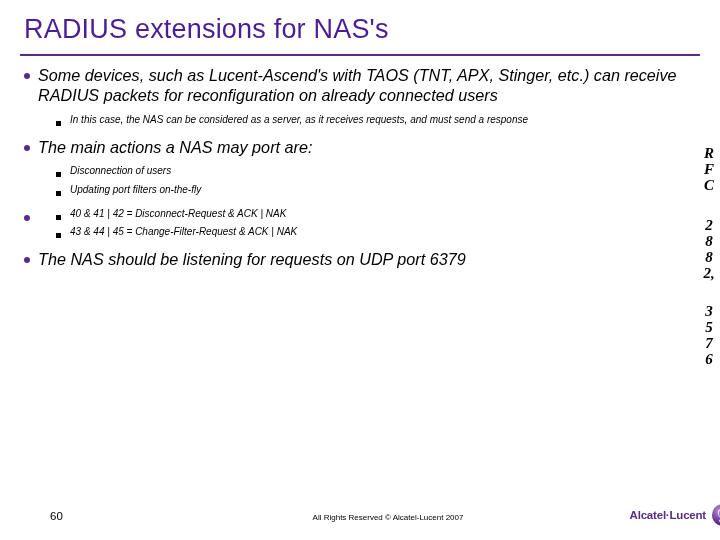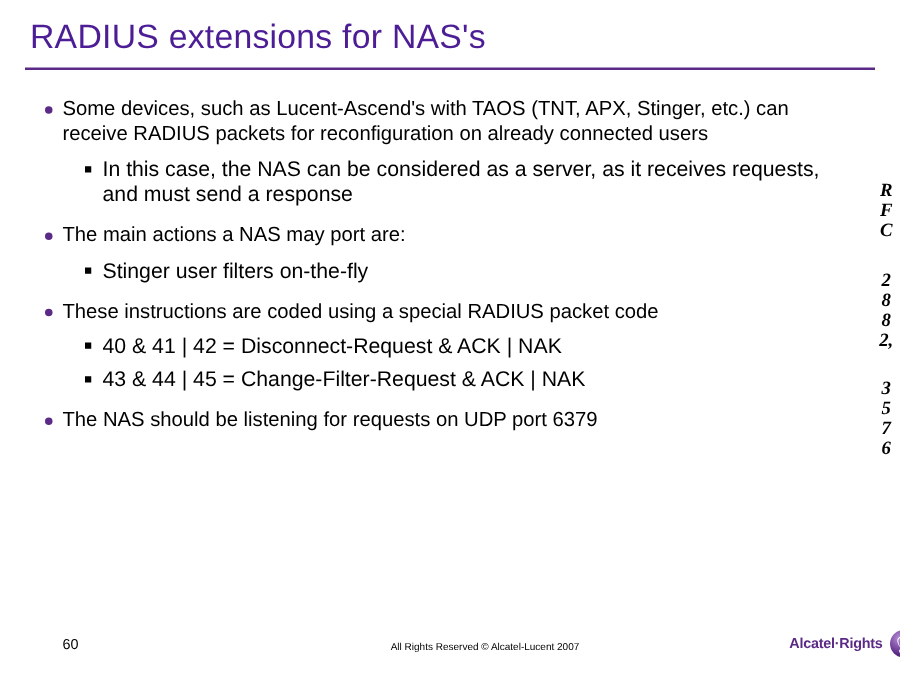--- a/index.html
+++ b/index.html
@@ -39,43 +39,44 @@
   .content {
     position: absolute;
     left: 24px;
     top: 66px;
     width: 656px;
     font-size: 16.2px;
     line-height: 1.22;
   }
   ul.lvl1 {
     list-style: none;
-    margin: 12px;
+    margin: 0;
     padding: 0;
+    font-style: italic;
   }
   ul.lvl1 > li {
     position: relative;
     padding-left: 14px;
     margin-bottom: 12px;
   }
   ul.lvl1 > li::before {
     content: "";
     position: absolute;
     left: 0;
     top: 7px;
     width: 6px;
     height: 6px;
     background: #5b2a86;
     border-radius: 50%;
   }
   ul.lvl2 {
     list-style: none;
     margin: 8px 0 0 0;
     padding: 0 0 0 18px;
-    font-size: 17px;
+    font-size: 10px;
   }
   ul.lvl2 > li {
     position: relative;
     padding-left: 14px;
     margin-bottom: 6px;
   }
   ul.lvl2 > li::before {
     content: "";
     position: absolute;
     left: 0;
@@ -182,25 +183,25 @@
     <ul class="lvl1">
       <li>
         <span>Some devices, such as Lucent-Ascend's with TAOS (TNT, APX, Stinger, etc.) can receive RADIUS packets for reconfiguration on already connected users</span>
         <ul class="lvl2">
           <li><span>In this case, the NAS can be considered as a server, as it receives requests, and must send a response</span></li>
         </ul>
       </li>
       <li>
         <span>The main actions a NAS may port are:</span>
         <ul class="lvl2">
-          <li><span>Stinger user filters on-the-fly</span></li>
+          <li><span>Disconnection of users</span></li>
+          <li><span>Updating port filters on-the-fly</span></li>
         </ul>
       </li>
       <li>
-        <span>These instructions are coded using a special RADIUS packet code</span>
         <ul class="lvl2">
           <li><span>40 &amp; 41 | 42  = Disconnect-Request &amp; ACK | NAK</span></li>
           <li><span>43 &amp; 44 | 45  = Change-Filter-Request &amp; ACK | NAK</span></li>
         </ul>
       </li>
       <li>
         <span>The NAS should be listening for requests on UDP port 6379</span>
       </li>
     </ul>
   </div>
@@ -222,18 +223,18 @@
       <span class="ch">5</span>
       <span class="ch">7</span>
       <span class="ch">6</span>
     </div>
   </div>
 
   <div class="footer">
     <div class="pagenum">60</div>
     <div class="copyright">All Rights Reserved © Alcatel-Lucent 2007</div>
     <div class="brand">
-      <span class="brand-text">Alcatel·Rights</span>
+      <span class="brand-text">Alcatel·Lucent</span>
       <span class="brand-logo"></span>
     </div>
   </div>
 
 </div>
 
 </body></html>

